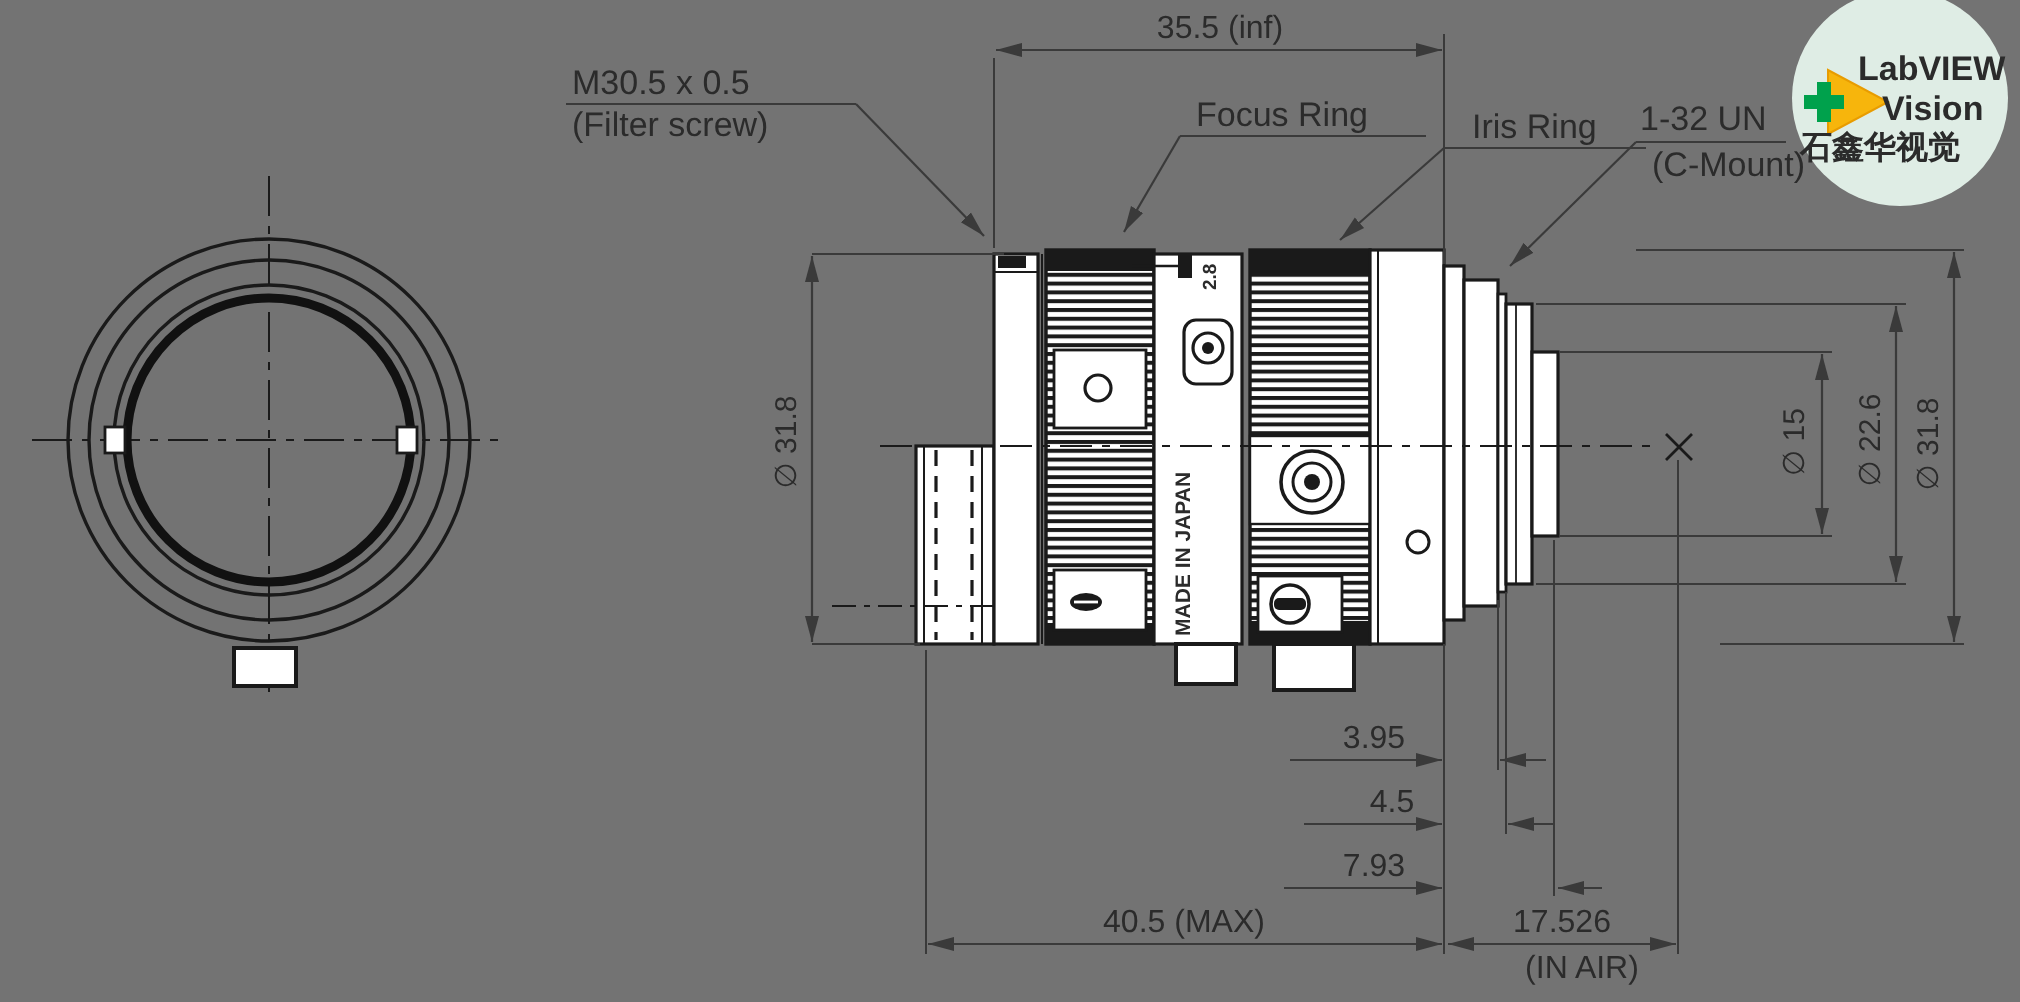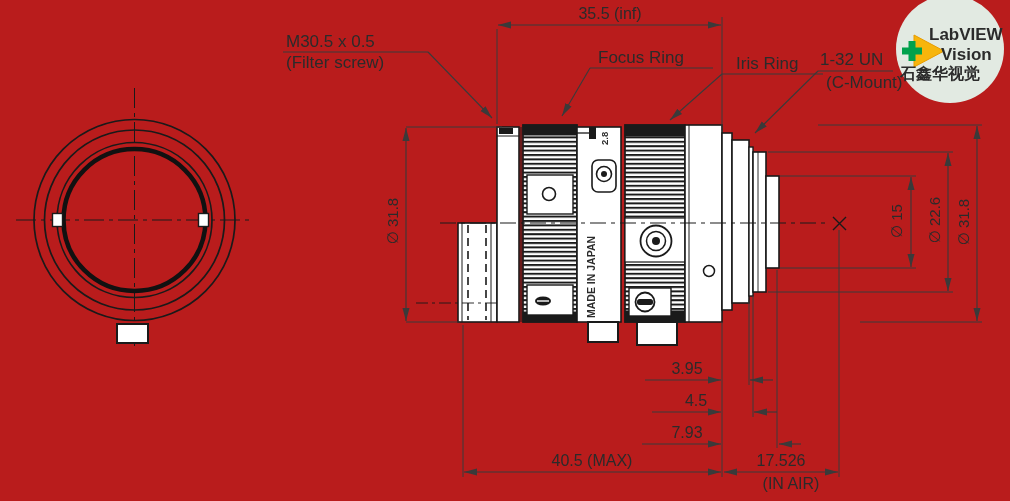--- a/index.html
+++ b/index.html
@@ -1,16 +1,16 @@
 <!DOCTYPE html>
 <html><head>
 <meta charset="utf-8">
 <style>
   html,body{margin:0;padding:0;background:#fff;}
-  .stage{position:relative;width:1010px;height:501px;background:#b91c1c;overflow:hidden;
+  .stage{position:relative;width:1010px;height:501px;background:#737373;overflow:hidden;
          font-family:"Liberation Sans", sans-serif;}
   svg text{font-family:"Liberation Sans","DejaVu Sans",sans-serif;fill:#2b2b2b;}
   .lbl{font-size:17px;}
   .dim{font-size:16px;}
   .dimr{font-size:15px;}
   .mark{font-weight:bold;}
 </style>
 </head>
 <body>
 

